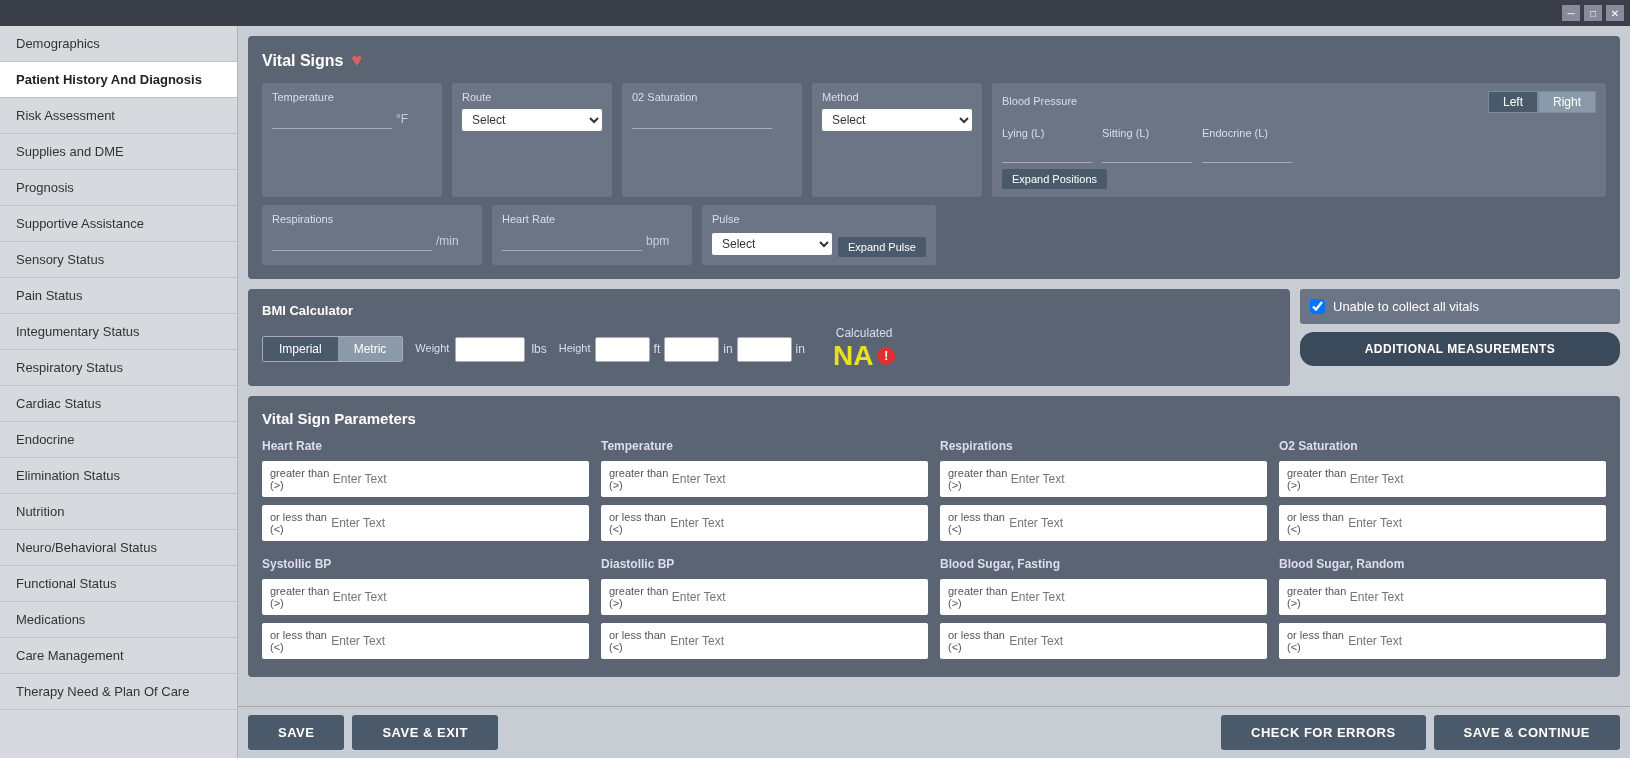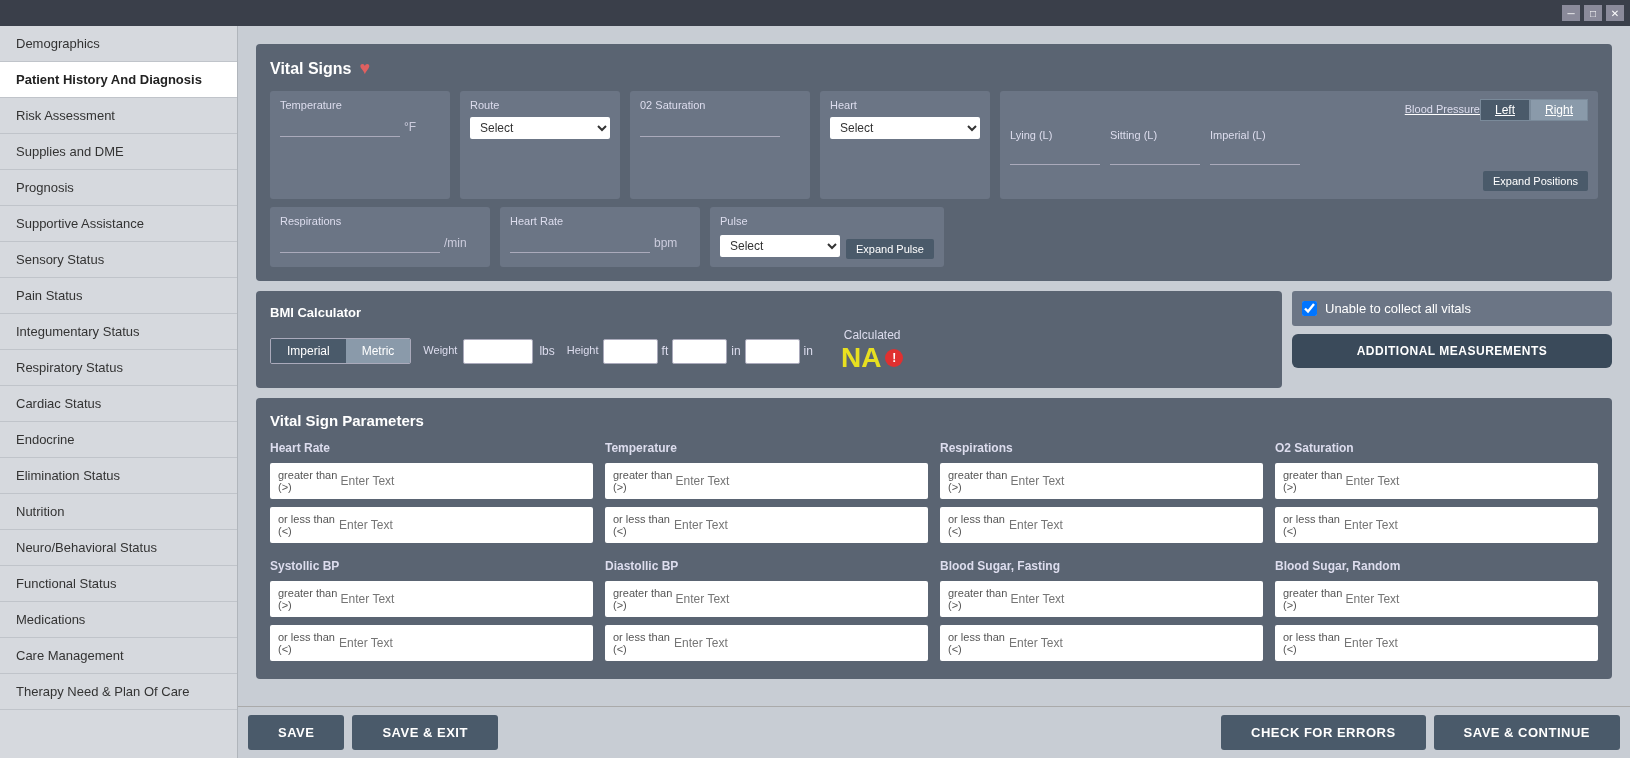--- a/index.html
+++ b/index.html
@@ -34,21 +34,21 @@
       flex: 1;
       display: flex;
       flex-direction: column;
       background: #c8cdd4;
       overflow: hidden;
     }
 
     .content-area {
       flex: 1;
       overflow-y: auto;
-      padding: 18px;
+      padding: 10px;
       display: flex;
       flex-direction: column;
       gap: 10px;
     }
 
     
     .card {
       background: #5a6472;
       border-radius: 4px;
       padding: 14px;
@@ -118,24 +118,23 @@
     
     .bp-section {
       background: #6b7585;
       border-radius: 3px;
       padding: 8px 10px;
       flex: 1;
     }
 
     .bp-header {
       display: flex;
-      justify-content: flex-end;
-      align-items: center;
-      margin-bottom: 8px;
-      text-decoration: underline;
+      justify-content: space-between;
+      align-items: center;
+      margin-bottom: 14px;
     }
 
     .bp-tabs {
       display: flex;
       gap: 0;
     }
 
     .bp-tab {
       padding: 3px 14px;
       font-size: 12px;
@@ -309,21 +308,21 @@
 
     .unable-vitals-label {
       font-size: 13px;
       color: #fff;
     }
 
     .add-measurements-btn {
       background: #3a4a5a;
       color: #fff;
       border: none;
-      border-radius: 6px;
+      border-radius: 14px;
       padding: 10px;
       font-size: 12px;
       font-weight: bold;
       cursor: pointer;
       letter-spacing: 0.5px;
     }
 
     
     .params-card {
       background: #5a6472;
@@ -538,21 +537,21 @@
             </div>
 
             <div class="vitals-group" style="min-width:180px;">
               <div class="vitals-label">02 Saturation</div>
               <div class="vitals-input-row">
                 <input class="vitals-input" style="width: 140px;" type="text">
               </div>
             </div>
 
             <div class="vitals-group" style="min-width:170px;">
-              <div class="vitals-label">Heart</div>
+              <div class="vitals-label">Method</div>
               <select class="vitals-select">
                 <option>Select</option>
                 <option>Pulse Oximetry</option>
                 <option>ABG</option>
               </select>
             </div>
 
             <div class="bp-section">
               <div class="bp-header">
                 <span class="vitals-label">Blood Pressure</span>
@@ -564,25 +563,25 @@
               <div class="bp-positions">
                 <div class="bp-position">
                   <div class="bp-pos-label">Lying (L)</div>
                   <input class="bp-input" type="text" style="">
                 </div>
                 <div class="bp-position">
                   <div class="bp-pos-label">Sitting (L)</div>
                   <input class="bp-input" type="text" style="">
                 </div>
                 <div class="bp-position">
-                  <div class="bp-pos-label">Imperial (L)</div>
+                  <div class="bp-pos-label">Endocrine (L)</div>
                   <input class="bp-input" type="text" style="">
                 </div>
               </div>
-              <div style="display:flex; justify-content:flex-end;">
+              <div style="display:flex; ">
                 <button class="expand-btn">Expand Positions</button>
               </div>
             </div>
           </div>
 
           <div class="vitals-row2">
             <div class="vitals-group" style="min-width:220px;">
               <div class="vitals-label">Respirations</div>
               <div class="vitals-input-row">
                 <input class="vitals-input" style="width: 160px;" type="text">

